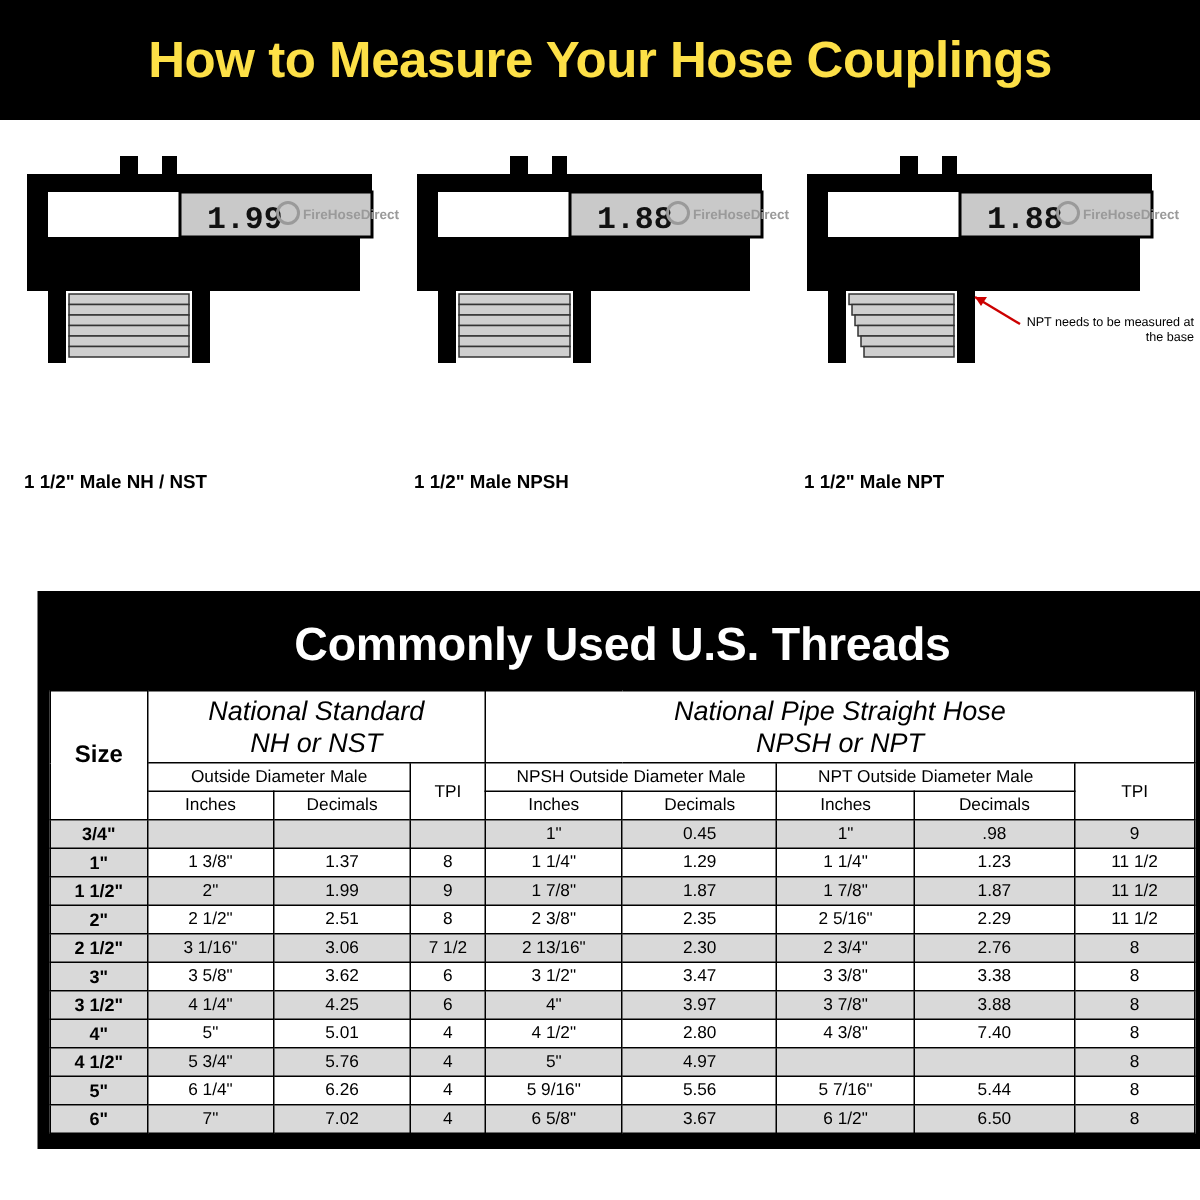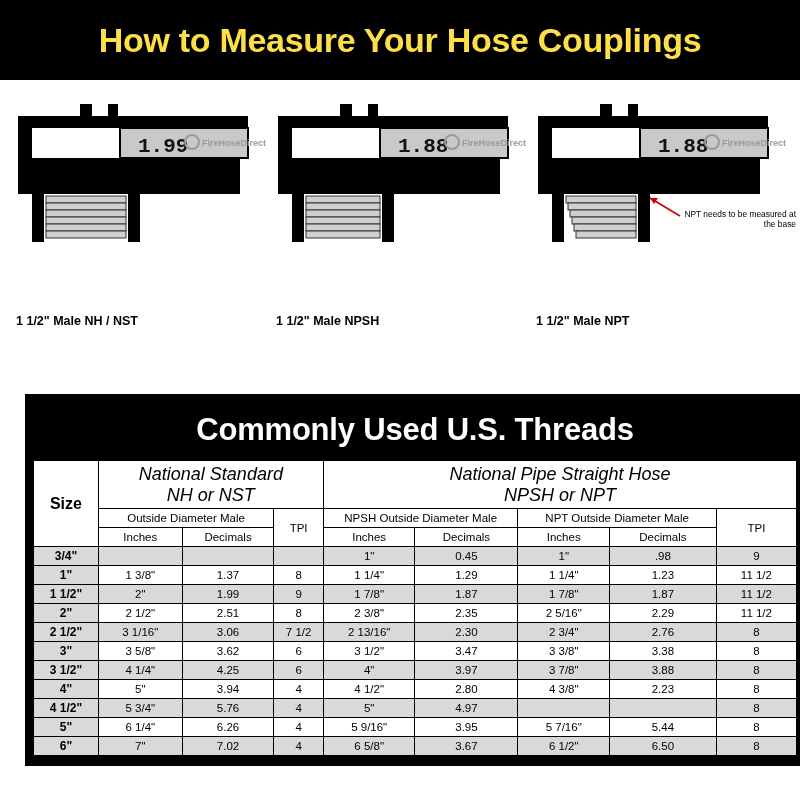--- a/index.html
+++ b/index.html
@@ -336,46 +336,46 @@
             <td>6</td>
             <td>4"</td>
             <td>3.97</td>
             <td>3 7/8"</td>
             <td>3.88</td>
             <td>8</td>
           </tr>
           <tr>
             <td class="size">4"</td>
             <td>5"</td>
-            <td>3.94</td>
+            <td>5.01</td>
             <td>4</td>
             <td>4 1/2"</td>
             <td>2.80</td>
             <td>4 3/8"</td>
-            <td>2.23</td>
+            <td>7.40</td>
             <td>8</td>
           </tr>
           <tr class="alt">
             <td class="size">4 1/2"</td>
             <td>5 3/4"</td>
             <td>5.76</td>
             <td>4</td>
             <td>5"</td>
             <td>4.97</td>
             <td class="blank"></td>
             <td class="blank"></td>
             <td>8</td>
           </tr>
           <tr>
             <td class="size">5"</td>
             <td>6 1/4"</td>
             <td>6.26</td>
             <td>4</td>
             <td>5 9/16"</td>
-            <td>3.95</td>
+            <td>5.56</td>
             <td>5 7/16"</td>
             <td>5.44</td>
             <td>8</td>
           </tr>
           <tr class="alt">
             <td class="size">6"</td>
             <td>7"</td>
             <td>7.02</td>
             <td>4</td>
             <td>6 5/8"</td>

